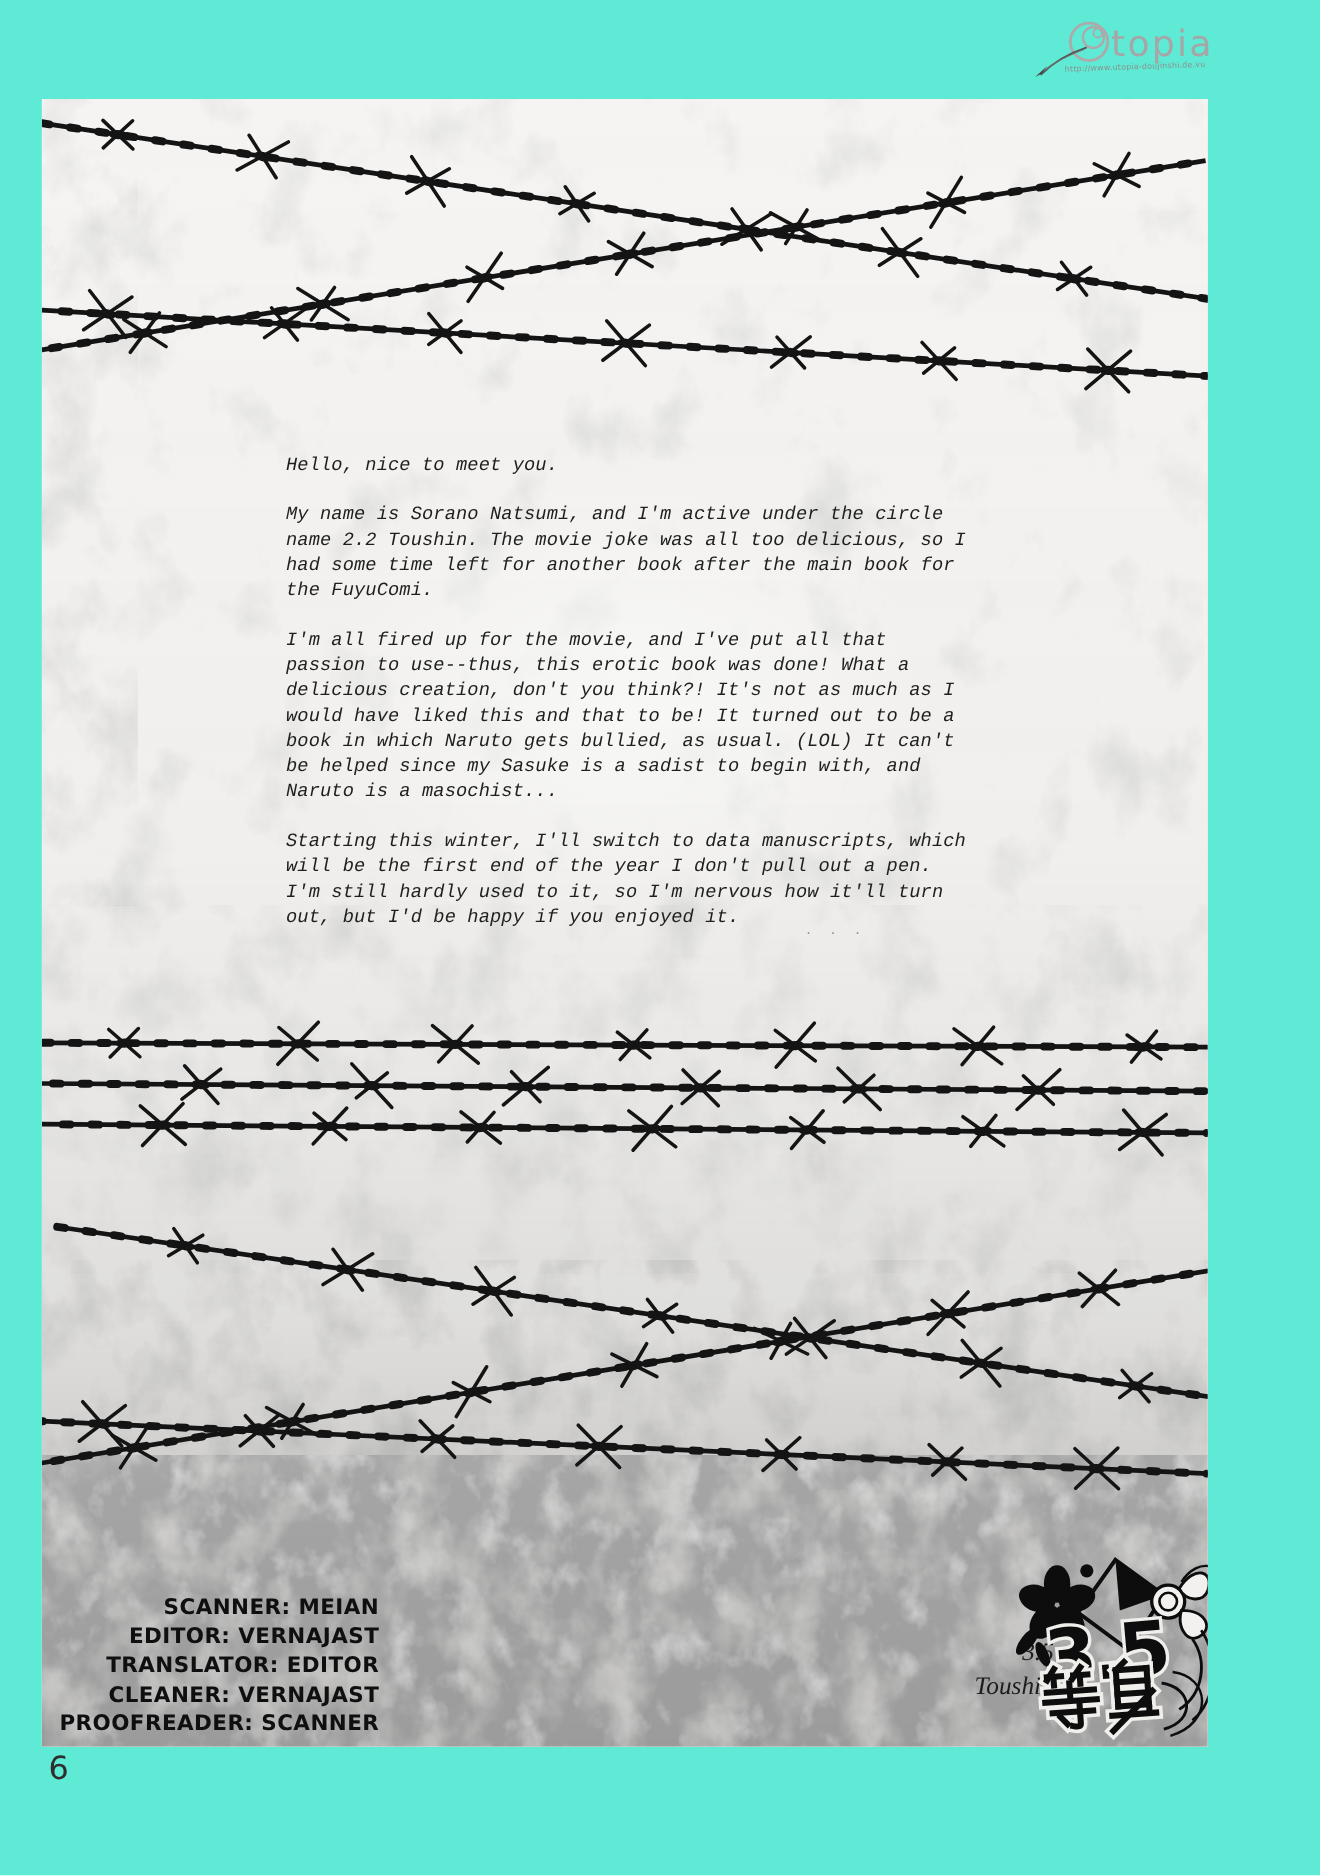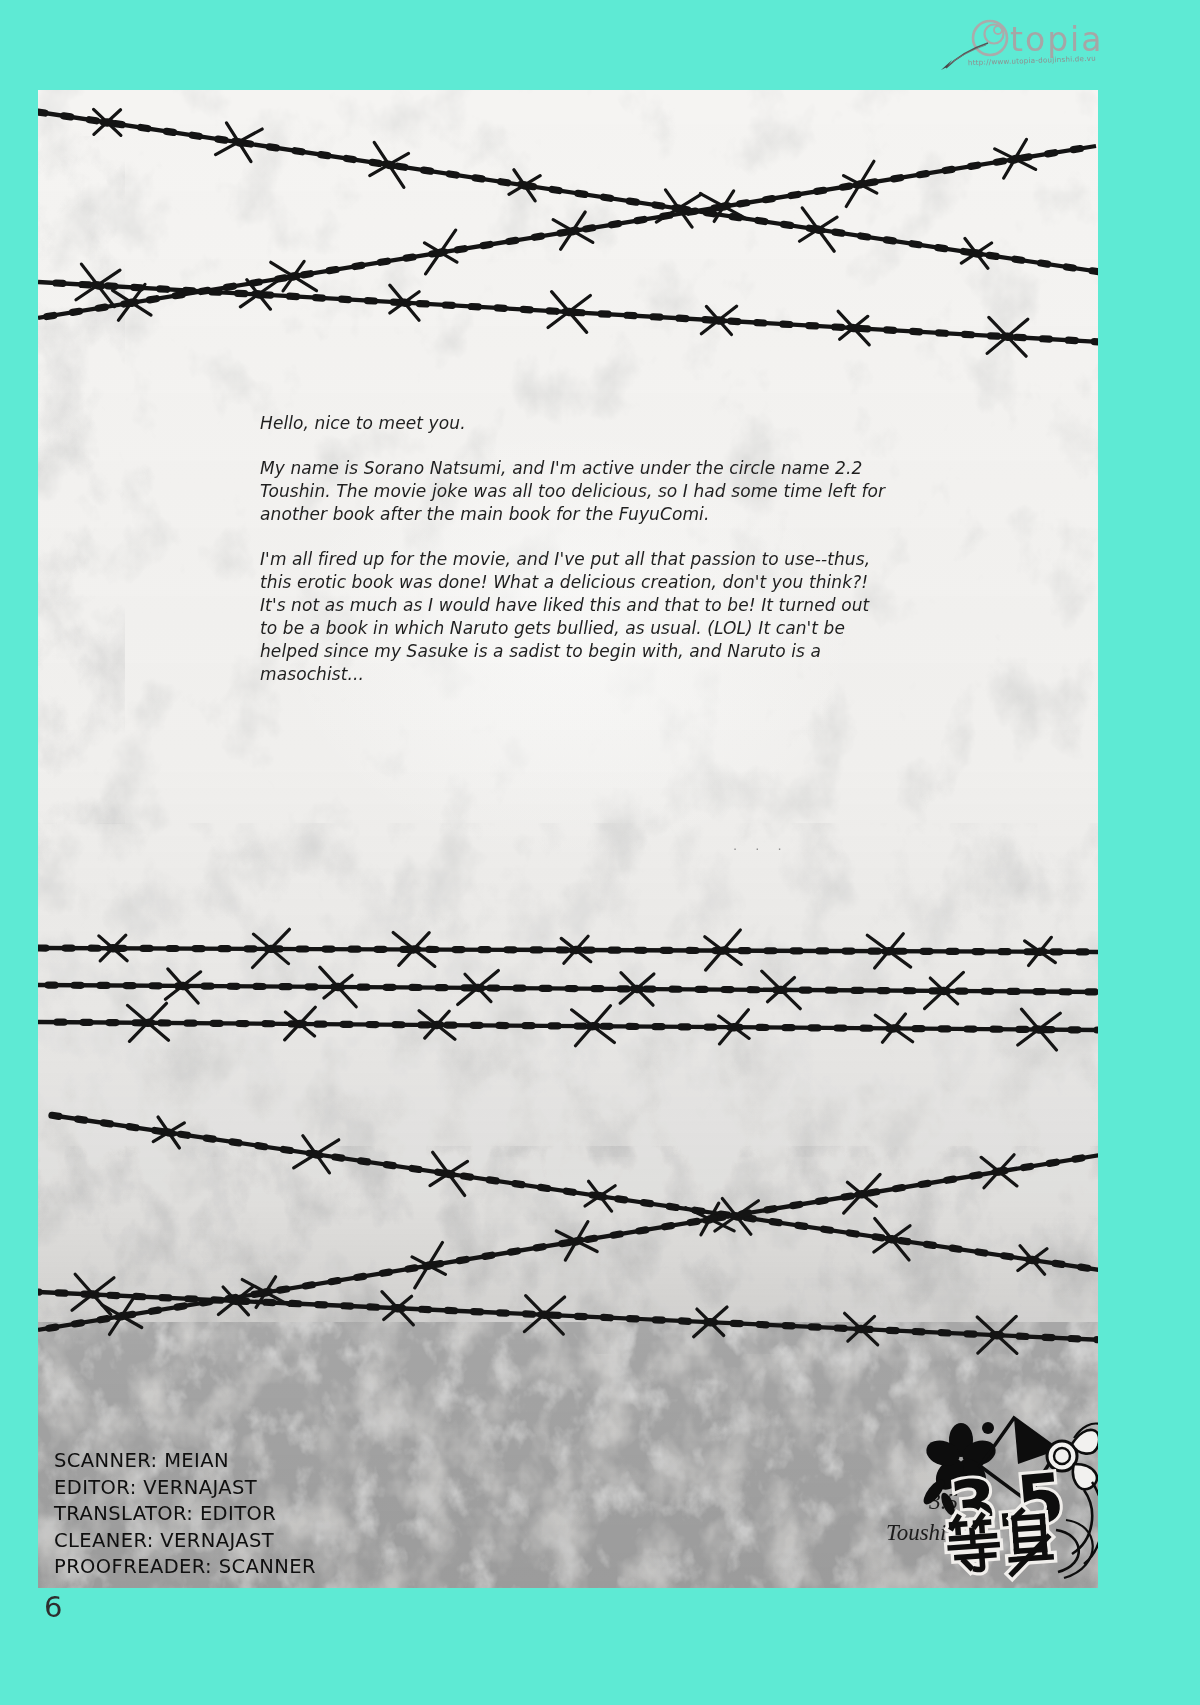--- a/index.html
+++ b/index.html
@@ -11,25 +11,25 @@
     background:radial-gradient(ellipse 400px 300px at 50% 37%, rgba(253,253,252,.85), rgba(253,253,252,0) 72%);}
   #shade{position:absolute;left:0;top:0;width:1060px;height:1498px;pointer-events:none;mix-blend-mode:multiply;
     background:linear-gradient(180deg,
       rgba(130,130,130,0) 0%,
       rgba(130,130,130,0.04) 45%,
       rgba(120,120,120,0.10) 62%,
       rgba(115,115,115,0.16) 74%,
       rgba(105,105,105,0.28) 85%,
       rgba(100,100,100,0.34) 100%);}
   #note{position:absolute;left:222px;top:322px;width:628px;color:#1f1f1f;
-        font-size:17px;line-height:23px;font-style:italic;letter-spacing:.1px;}
+        font-size:17px;line-height:23px;font-style:italic;letter-spacing:.1px;font-family:Liberation Mono, monospace;}
   #note p{margin:0 0 22px 0;}
   #dots{position:absolute;left:695px;top:748px;color:#8d8d8d;font-size:13px;letter-spacing:7px;font-style:normal;}
-  #credits{position:absolute;left:16px;top:1358px;color:#0f0f0f;font-weight:normal;
-           font-size:19.5px;line-height:26.5px;letter-spacing:.4px;}
+  #credits{position:absolute;left:16px;top:1358px;color:#0f0f0f;font-weight:bold;
+           font-size:19.5px;line-height:26.5px;letter-spacing:.4px;text-align:right;}
   #circle-name{position:absolute;left:750px;top:1396px;width:170px;text-align:right;
            font-family:"Liberation Serif",serif;font-style:italic;font-size:23px;line-height:31px;color:#1c1c1c;}
   #circle-logo{position:absolute;left:868px;top:1322px;}
   #utopia{position:absolute;left:930px;top:6px;}
   #utopia .wordmark{font-family:"DejaVu Sans",sans-serif;font-size:33px;fill:#a6a6a6;letter-spacing:2px;}
   #utopia .url{font-family:"DejaVu Sans",sans-serif;font-size:7.2px;fill:#8f8f8f;letter-spacing:.2px;}
   #page-number{position:absolute;left:44px;top:1590px;font-size:29px;color:#2e2e2e;}
   #big35{font-family:"DejaVu Sans",sans-serif;font-weight:bold;font-size:68px;letter-spacing:-3px;
          fill:#0d0d0d;stroke:#f1efec;stroke-width:6px;paint-order:stroke;}
   .kanji-halo{stroke:#f1efec;stroke-width:12px;fill:none;stroke-linecap:square;stroke-linejoin:round;}
@@ -434,20 +434,21 @@
             <line x1="-19" y1="18.05" x2="19" y2="-19" stroke="#141414" stroke-width="3.2" stroke-linecap="round"></line>
             <ellipse cx="0" cy="0" rx="8" ry="4.2" fill="#141414"></ellipse>
           </g>
         </g>
       </svg>
 
     <div id="note">
       <p>Hello, nice to meet you.</p>
       <p>My name is Sorano Natsumi, and I'm active under the circle name 2.2 Toushin. The movie joke was all too delicious, so I had some time left for another book after the main book for the FuyuComi.</p>
       <p>I'm all fired up for the movie, and I've put all that passion to use--thus, this erotic book was done! What a delicious creation, don't you think?! It's not as much as I would have liked this and that to be! It turned out to be a book in which Naruto gets bullied, as usual. (LOL) It can't be helped since my Sasuke is a sadist to begin with, and Naruto is a masochist...</p>
+      <p>Starting this winter, I'll switch to data manuscripts, which will be the first end of the year I don't pull out a pen. I'm still hardly used to it, so I'm nervous how it'll turn out, but I'd be happy if you enjoyed it.</p>
     </div>
     <div id="dots">. . .</div>
 
     <div id="credits">
       <div class="credit">SCANNER: MEIAN</div>
       <div class="credit">EDITOR: VERNAJAST</div>
       <div class="credit">TRANSLATOR: EDITOR</div>
       <div class="credit">CLEANER: VERNAJAST</div>
       <div class="credit">PROOFREADER: SCANNER</div>
     </div>

